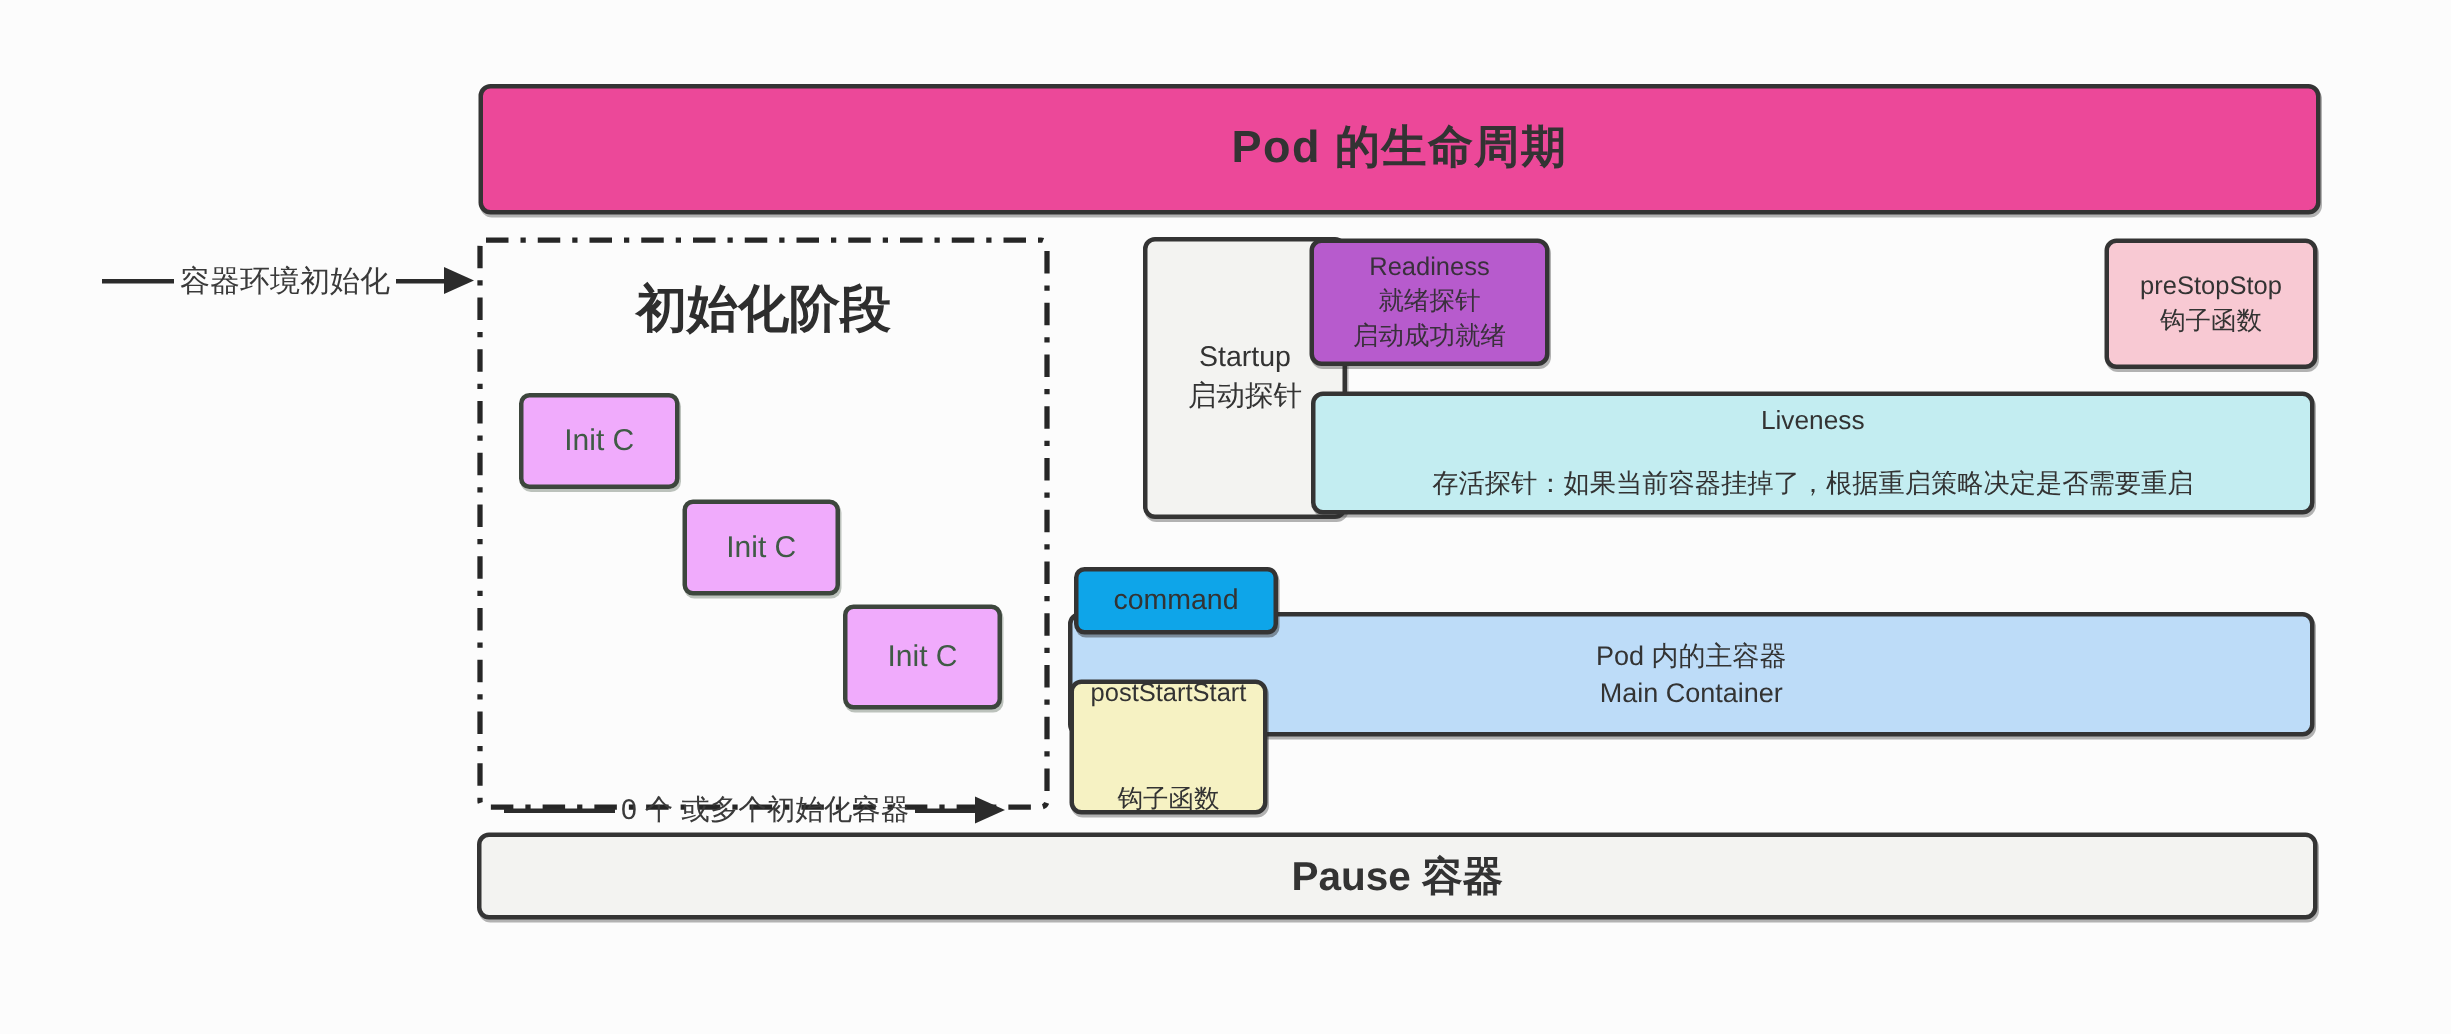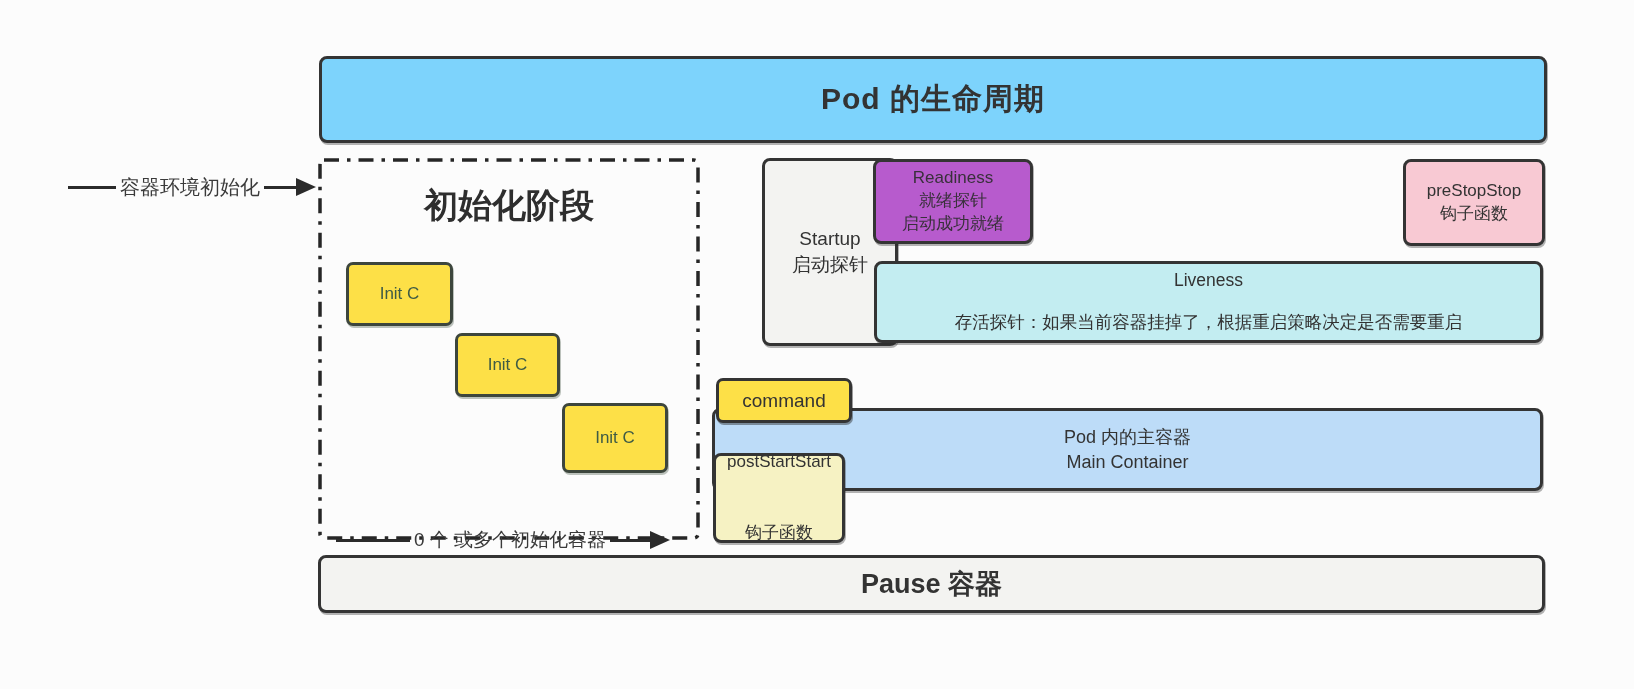--- a/index.html
+++ b/index.html
@@ -11,39 +11,39 @@
   }
   .box{
     position:absolute;box-sizing:border-box;
     border:3px solid #343434;border-radius:8px;
     display:flex;flex-direction:column;align-items:center;justify-content:center;
     text-align:center;line-height:1.35;
     box-shadow:1px 2px 0 rgba(40,40,40,.35);
   }
   .banner{
     left:319px;top:56px;width:1228px;height:87px;
-    background:#7dd3fc;font-size:30px;font-weight:700;letter-spacing:1px;text-align:center;
+    background:#ec4899;font-size:30px;font-weight:700;letter-spacing:1px;text-align:center;
   }
   .startup{left:714px;top:158px;width:136px;height:188px;background:#f3f3f1;font-size:19px;margin-left:48px;}
   .readiness{left:873px;top:159px;width:160px;height:85px;background:#b75bcd;font-size:17px;color:#39303b;}
   .prestop{left:1403px;top:159px;width:142px;height:87px;background:#f8c9d3;font-size:17px;}
   .liveness{left:874px;top:261px;width:669px;height:82px;background:#c3edf1;font-size:17.5px;gap:18px;}
   .mainblue{left:712px;top:360px;width:831px;height:83px;background:#bddcf8;font-size:18px;margin-top:48px;}
   .command{
-    left:716px;top:378px;width:136px;height:45px;background:#fde047;font-size:19px;
+    left:716px;top:378px;width:136px;height:45px;background:#0ea5e9;font-size:19px;
     border-radius:7px;box-shadow:1px 2px 0 rgba(40,40,40,.45);
   }
   .poststart{left:713px;top:453px;width:132px;height:90px;background:#f6f2c3;font-size:17px;gap:48px;}
   .pause{
     left:318px;top:555px;width:1227px;height:58px;background:#f3f3f1;
     font-size:27px;font-weight:700;
   }
   .initc{
-    background:#fde047;border:3px solid #3d463d;border-radius:7px;color:#3f5b45;
-    font-size:17px;box-shadow:1px 2px 0 rgba(40,60,40,.3);
+    background:#f0abfc;border:3px solid #3d463d;border-radius:7px;color:#3f5b45;
+    font-size:20px;box-shadow:1px 2px 0 rgba(40,60,40,.3);
   }
   .initc1{left:346px;top:262px;width:107px;height:64px;}
   .initc2{left:455px;top:333px;width:105px;height:64px;}
   .initc3{left:562px;top:403px;width:106px;height:70px;}
   .dashedbox{position:absolute;left:318px;top:158px;width:382px;height:382px;}
   .init-title{
     position:absolute;left:318px;top:183px;width:382px;text-align:center;
     font-size:34px;font-weight:700;color:#2e2e2e;
   }
   .wrapword{width:106px;word-break:break-all;}

